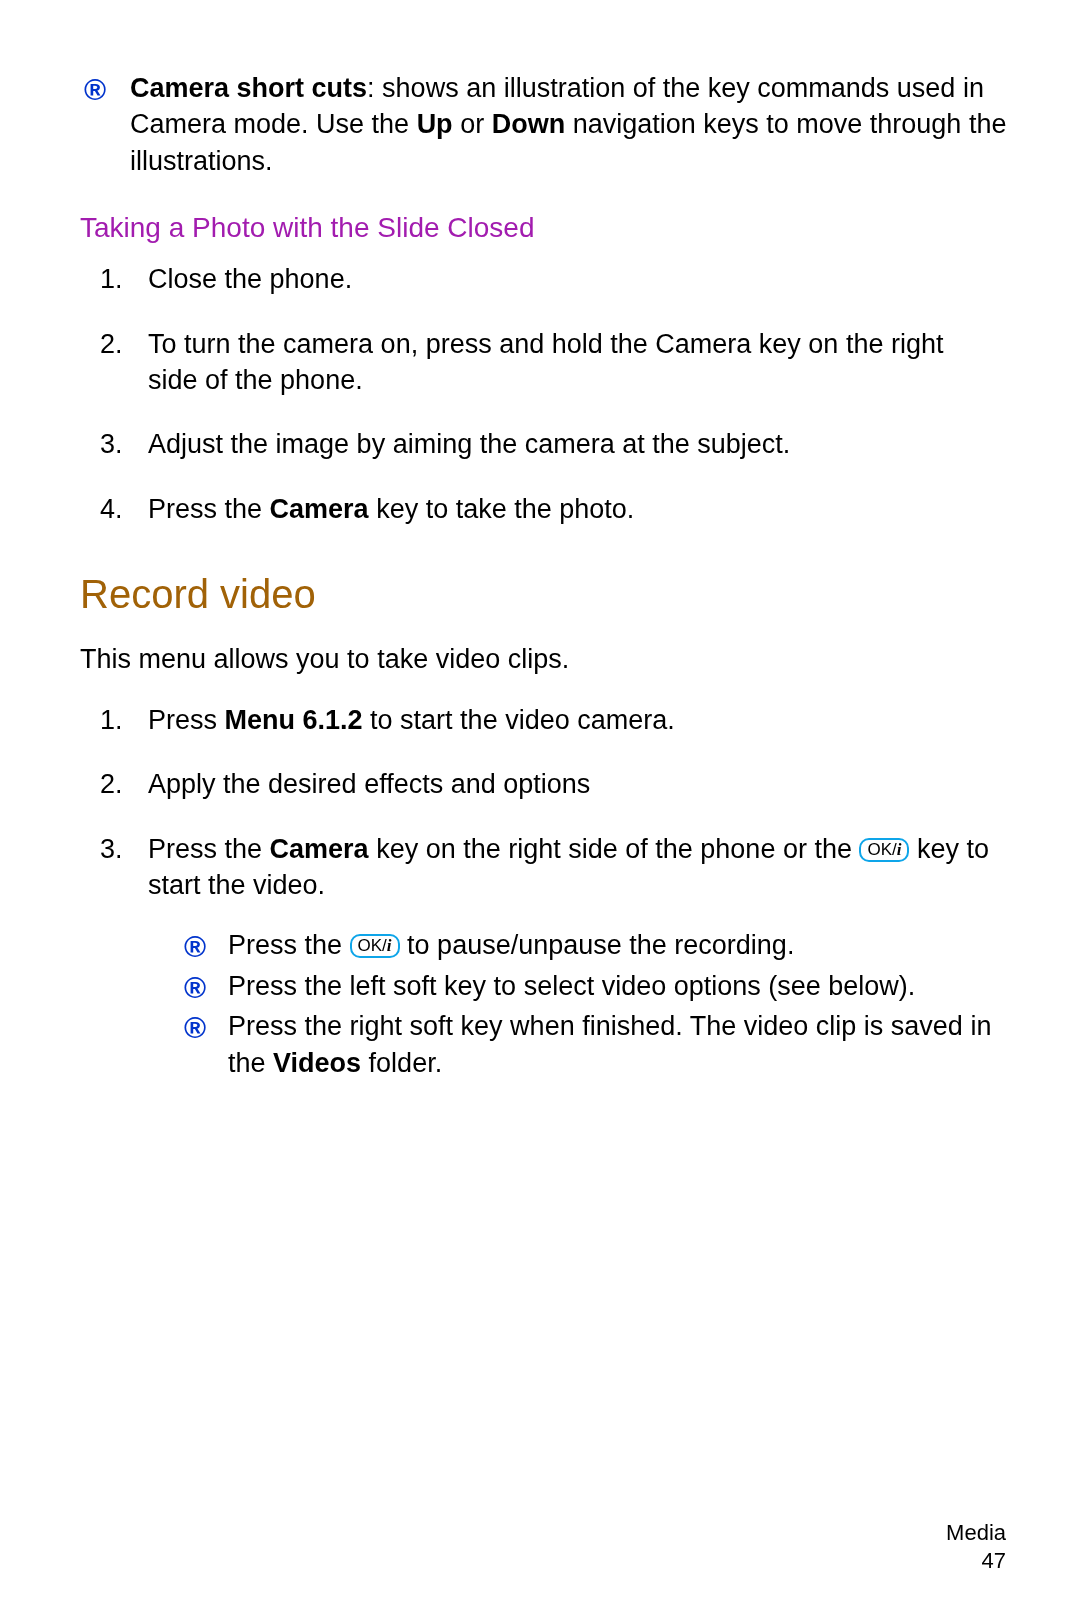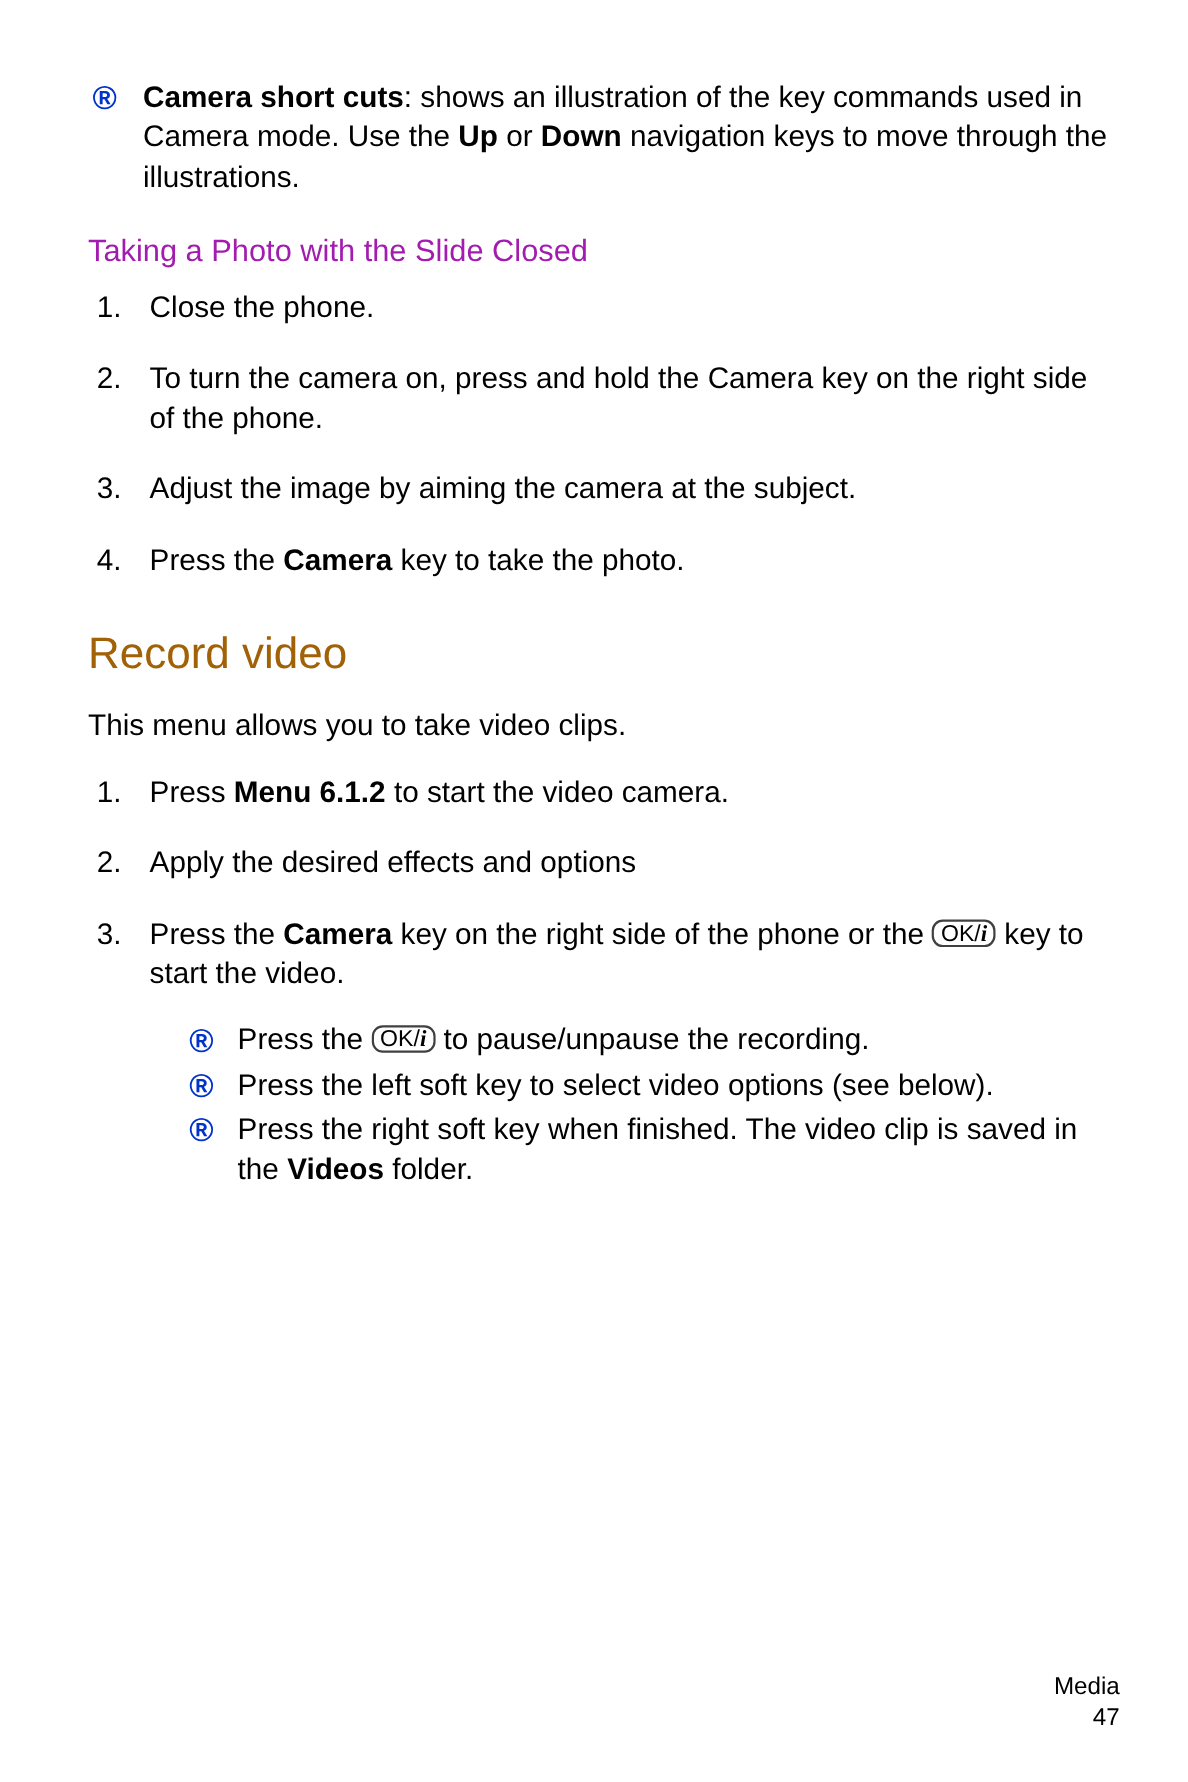--- a/index.html
+++ b/index.html
@@ -69,21 +69,21 @@
   }
   .h-section {
     color: #a16207;
     font-size: 40px;
     font-weight: normal;
     margin: 40px 0 20px 0;
   }
   .ol {
     list-style: none;
     padding: 0;
-    margin: 0;
+    margin: 12px;
     counter-reset: step;
   }
   .ol > li {
     counter-increment: step;
     position: relative;
     padding-left: 56px;
     margin: 0 0 28px 0;
   }
   .ol > li::before {
     content: counter(step) ".";
@@ -94,36 +94,36 @@
   .ol > li .extra {
     display: block;
     margin-top: 24px;
   }
   .para {
     margin: 0 0 24px 0;
   }
   b { font-weight: 900; color:#000; }
   .ok-key {
     display: inline-block;
-    border: 2px solid #404040;
+    border: 2px solid #0ea5e9;
     border-radius: 10px;
     padding: 0 6px;
     font-family: Arial, sans-serif;
-    font-size: 21px;
+    font-size: 17px;
     line-height: 20px;
     vertical-align: 3px;
   }
   .ok-key .i {
     font-style: italic;
     font-weight: bold;
     font-family: Georgia, serif;
   }
   .footer {
     position: absolute;
-    right: 62px;
+    right: 74px;
     bottom: 44px;
     text-align: right;
     font-size: 22px;
     line-height: 1.3;
   }
 </style>
 </head>
 <body>
 
 <div class="content">

